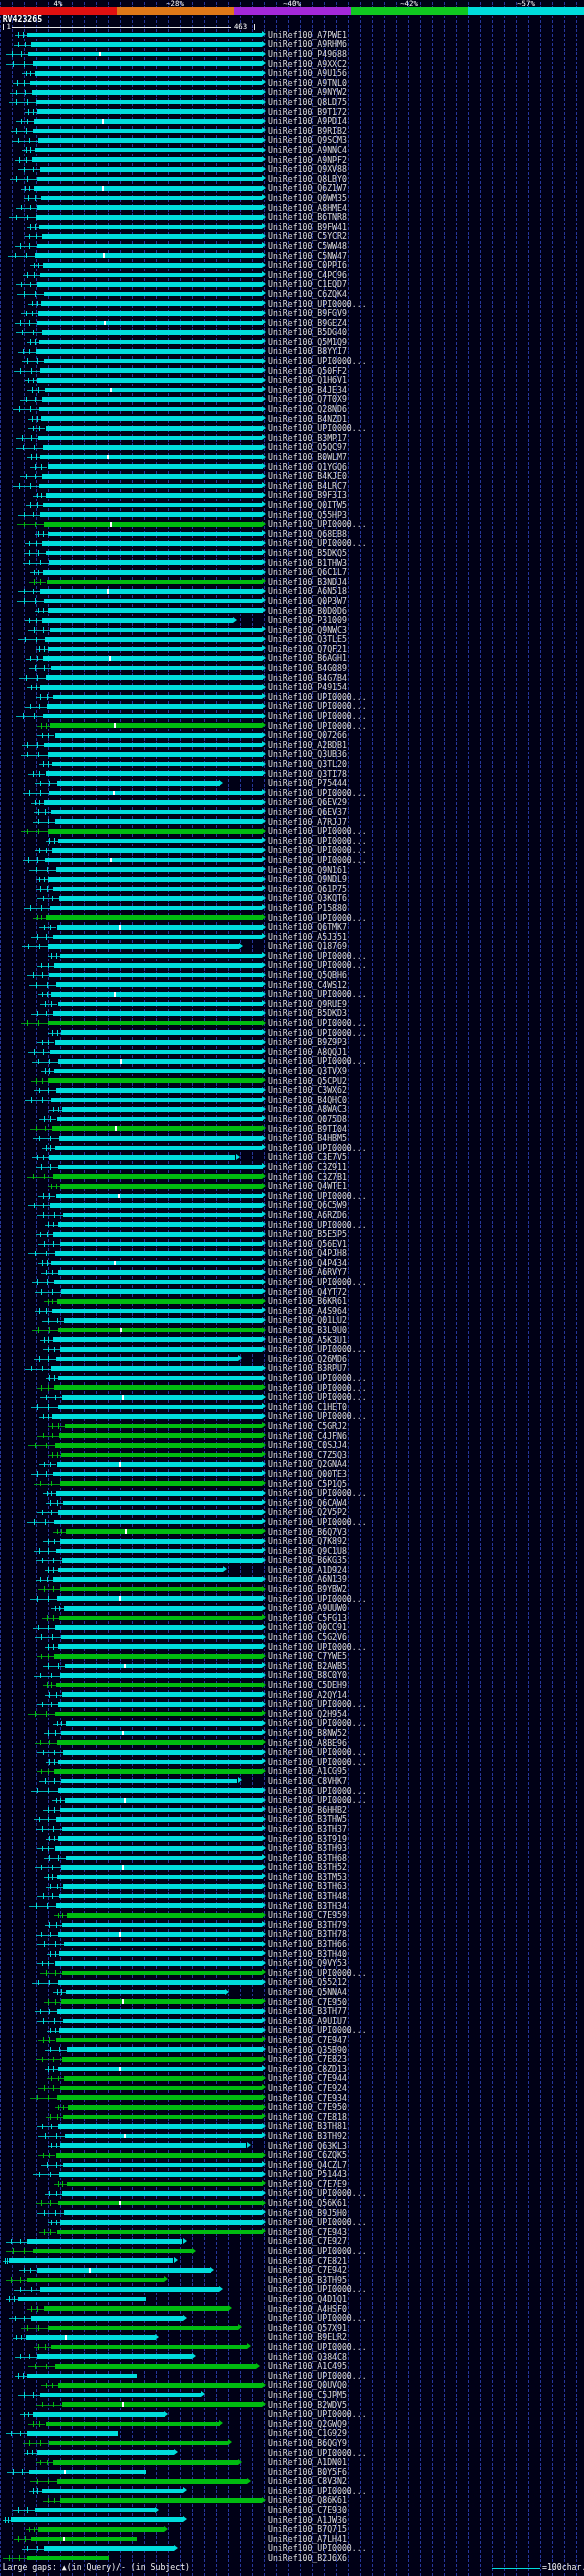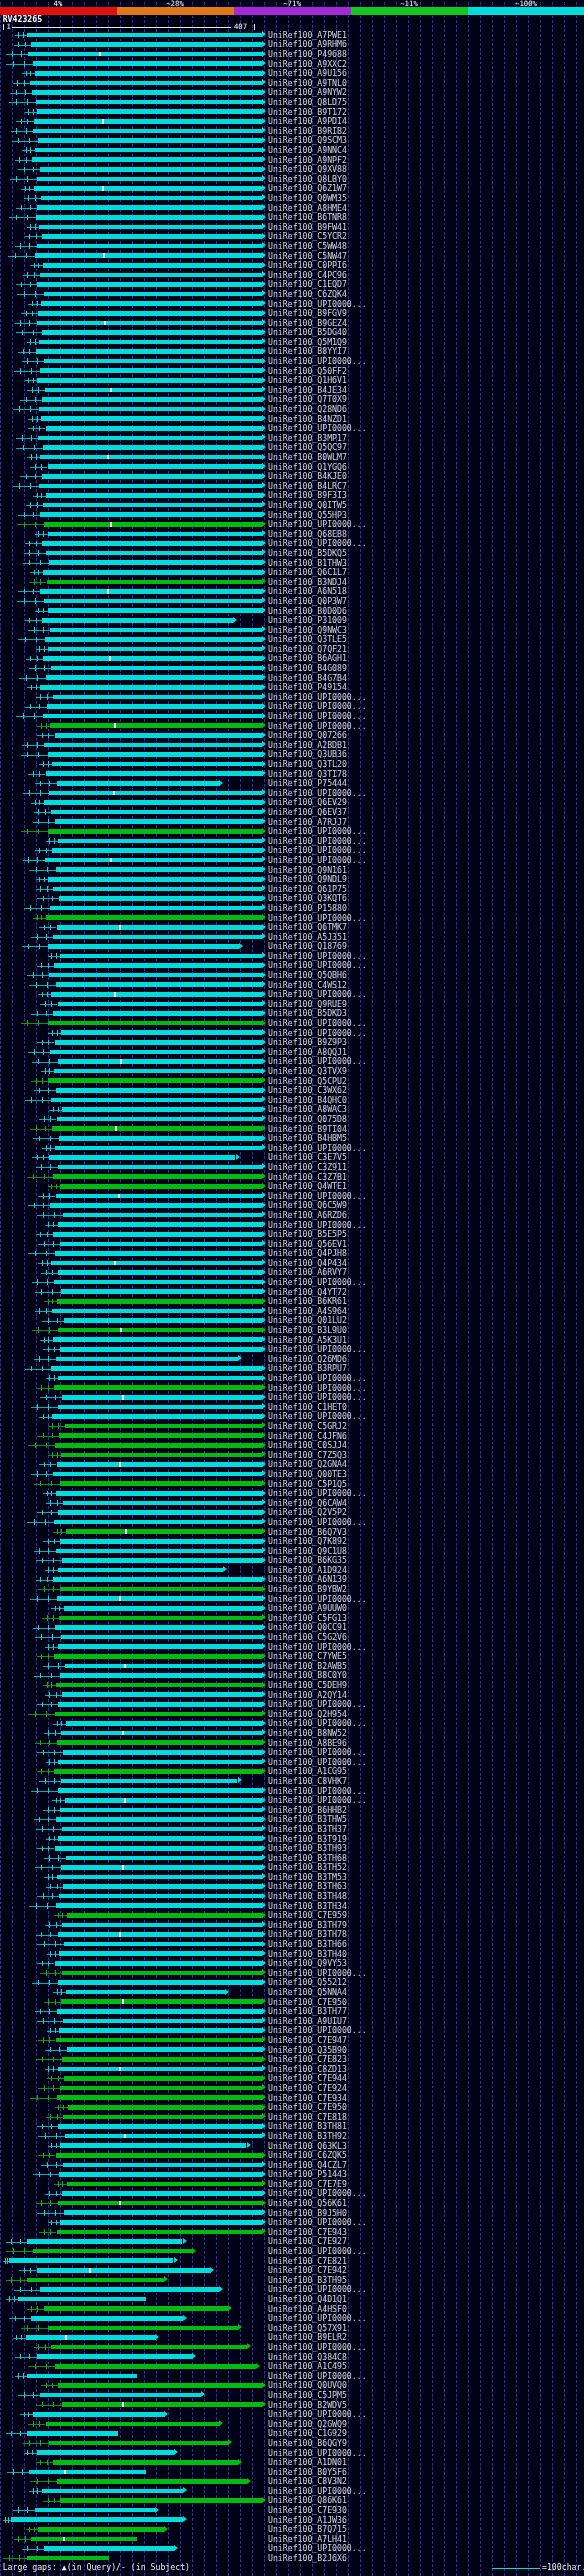--- a/index.html
+++ b/index.html
@@ -41,40 +41,40 @@
   .scalelab{ position:absolute; left:542px; top:0.9px; font-size:8.2px; line-height:9.1px; color:#f0f0f0; }
 </style>
 </head>
 <body>
 
 <div class="screen">
 
   <div class="key-labels">
     <span class="keylab" style="left:58px">4%</span>
     <span class="keylab" style="left:175px">~28%</span>
-    <span class="keylab" style="left:292px">~71%</span>
-    <span class="keylab" style="left:409px">~11%</span>
-    <span class="keylab" style="left:526px">~100%</span>
+    <span class="keylab" style="left:292px">~40%</span>
+    <span class="keylab" style="left:409px">~42%</span>
+    <span class="keylab" style="left:526px">~57%</span>
   </div>
 
   <div class="keybar">
     <span class="keyseg" style="background: rgb(224, 16, 16);"></span>
     <span class="keyseg" style="background: rgb(224, 120, 24);"></span>
     <span class="keyseg" style="background: rgb(164, 40, 216);"></span>
     <span class="keyseg" style="background: rgb(16, 200, 32);"></span>
     <span class="keyseg" style="background: rgb(0, 220, 220);"></span>
   </div>
 
   <div class="query-name">RV423265</div>
 
   <div class="ruler">
     <span class="rtick" style="left:2.7px"></span>
     <span class="rline"></span>
     <span class="rlab" style="left:5.5px">1</span>
-    <span class="rlab" style="left:233px">407</span>
+    <span class="rlab" style="left:233px">463</span>
     <span class="rtick" style="left:254px"></span>
   </div>
 
   <div class="rows">
       <div class="row">
         <span class="lead" style="left:14.6px;width:12.8px;background:#00dcdc"></span>
         <span class="ltick" style="left:18.3px;background:#00dcdc"></span>
         <span class="ltick" style="left:23px;background:#00dcdc"></span>
         <span class="bar" style="left:27.4px;width:235px;background:#00dcdc"></span>
         <span class="arrow" style="left:262px;border-left-color:#00dcdc"></span>

